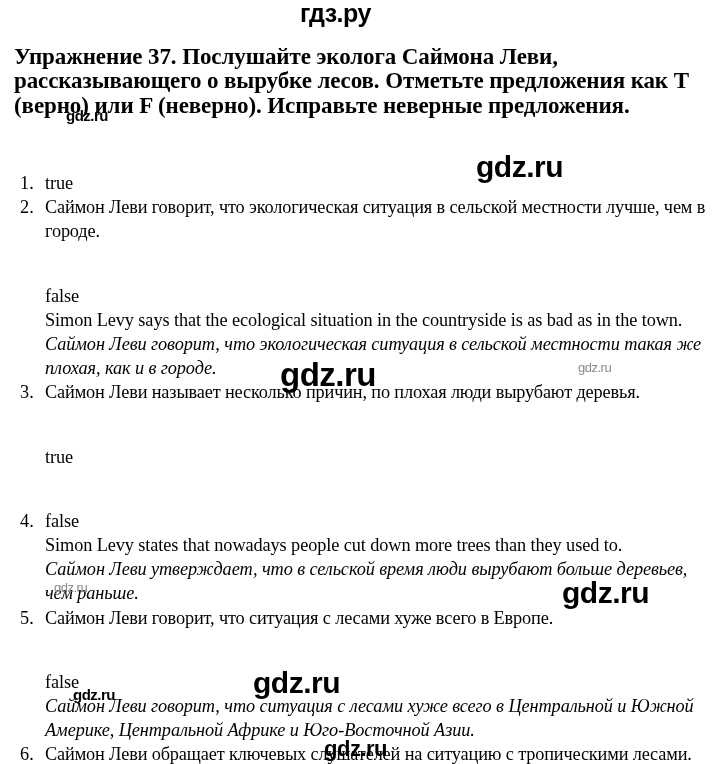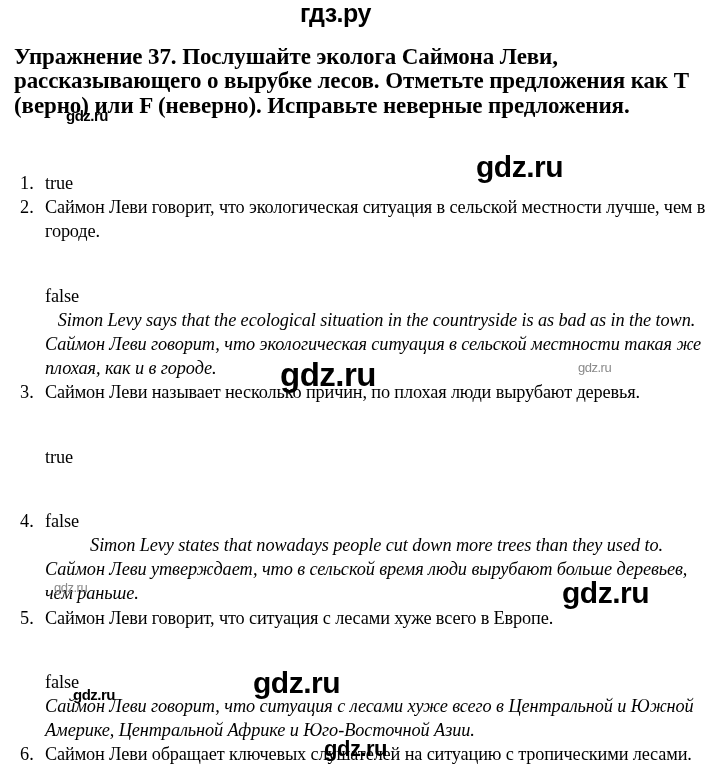--- a/index.html
+++ b/index.html
@@ -82,23 +82,21 @@
   }
 
   .verdict {
     display: block;
     letter-spacing: -0.1px;
     margin-top: 40px;
   }
 
   .correction {
     display: block;
-    font-style: italic;
     letter-spacing: -0.1px;
-    text-align: center;
   }
 
   .correction-ru {
     display: block;
     font-style: italic;
     letter-spacing: -0.1px;
   }
 
   
   .wm {

